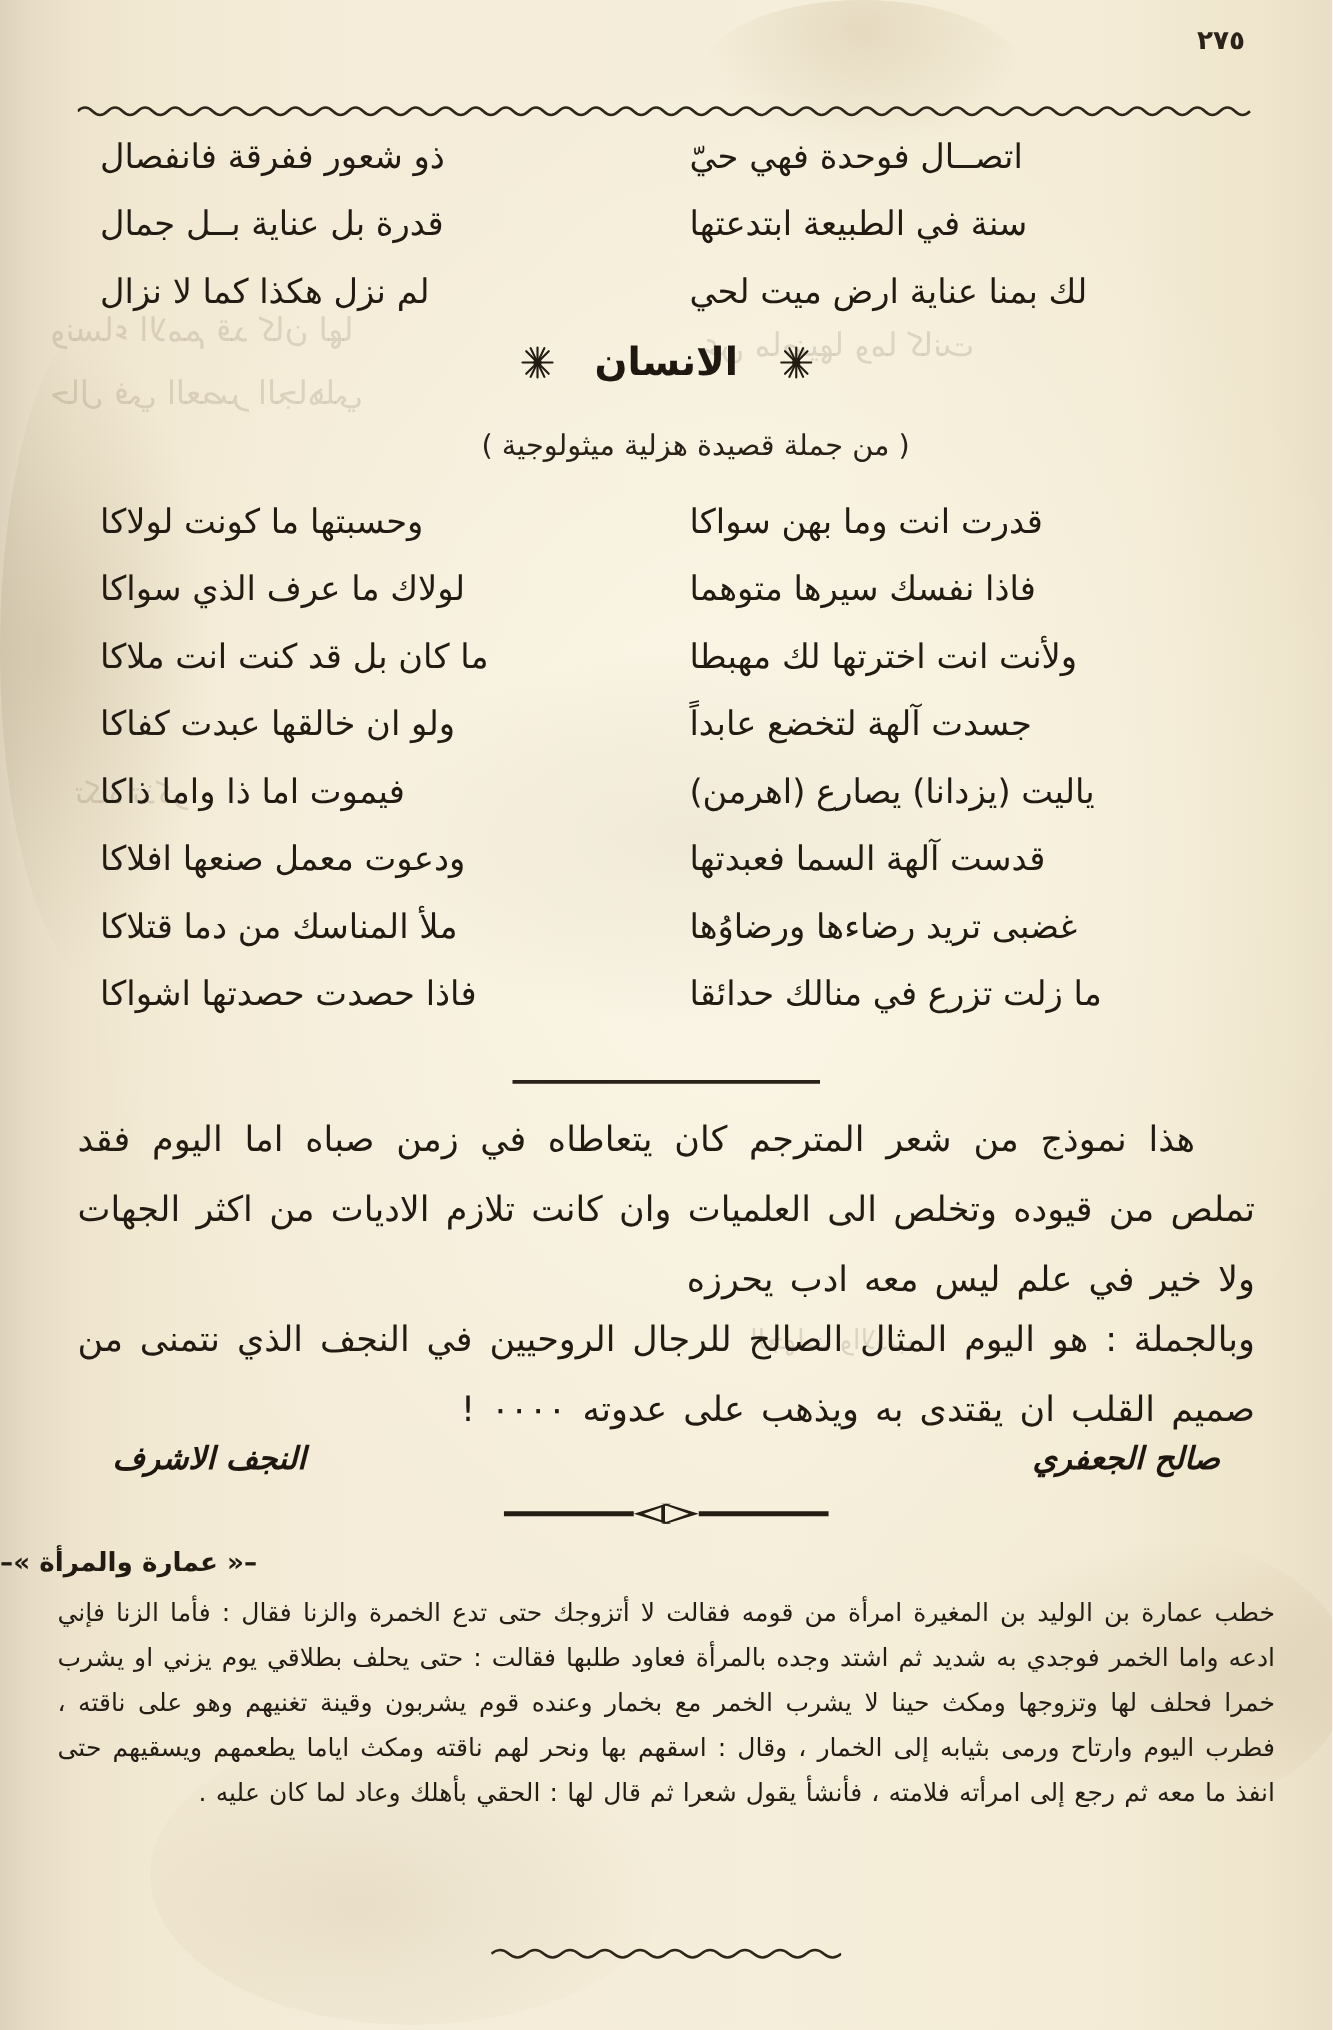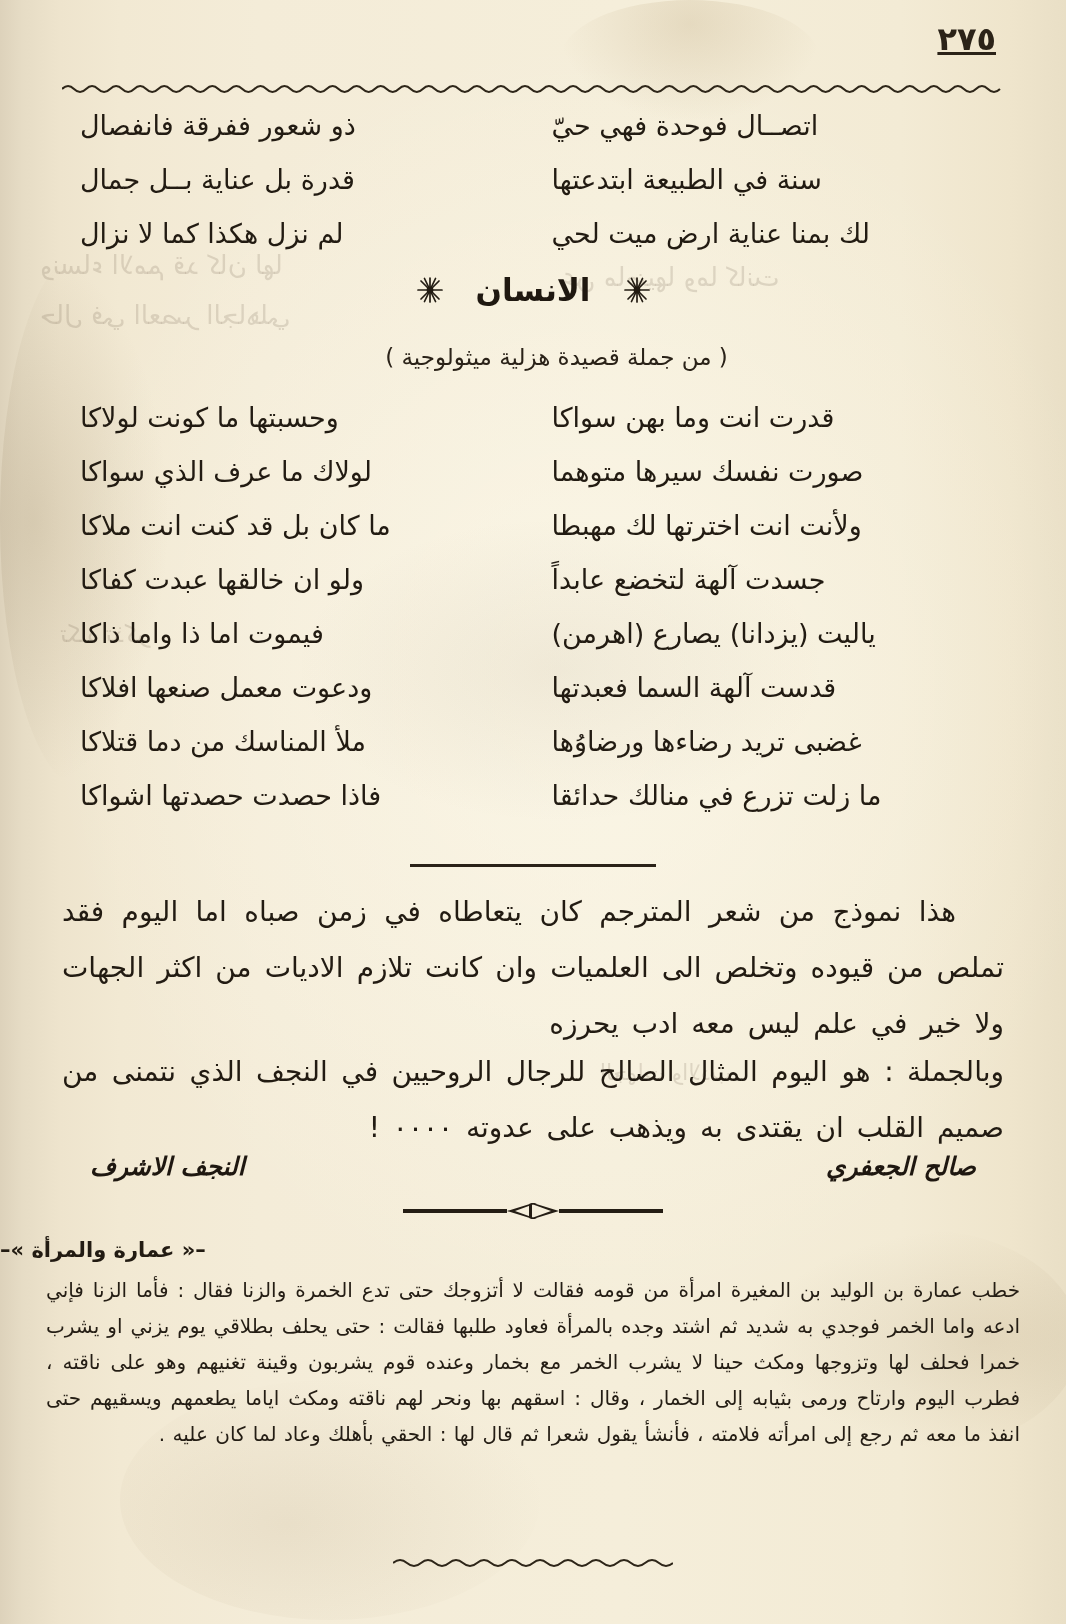--- a/index.html
+++ b/index.html
@@ -57,25 +57,24 @@
     white-space: nowrap;
     transform: scaleX(-1);
     letter-spacing: 2px;
   }
 
   
   .folio {
     position: absolute;
     top: 20px;
     right: 70px;
-    font-size: 32px;
+    font-size: 21px;
     font-weight: 700;
     letter-spacing: 1px;
     color: #2b2318;
-    text-decoration: underline;
   }
 
   .wavy-rule {
     position: absolute;
     left: 62px;
     right: 62px;
     top: 80px;
     height: 16px;
     overflow: hidden;
   }
@@ -296,21 +295,21 @@
   </div>
 
   <div class="section-sub">( من جملة قصيدة هزلية ميثولوجية )</div>
 
   <div class="verse-block" style="top:392px;">
     <div class="verse-row">
       <span class="hemistich right">قدرت انت وما بهن سواكا</span>
       <span class="hemistich left">وحسبتها ما  كونت  لولاكا</span>
     </div>
     <div class="verse-row">
-      <span class="hemistich right">صورت نفسك سيرها متوهما</span>
+      <span class="hemistich right">فاذا نفسك سيرها متوهما</span>
       <span class="hemistich left">لولاك ما عرف الذي  سواكا</span>
     </div>
     <div class="verse-row">
       <span class="hemistich right">ولأنت انت اخترتها لك مهبطا</span>
       <span class="hemistich left">ما كان بل قد كنت انت ملاكا</span>
     </div>
     <div class="verse-row">
       <span class="hemistich right">جسدت آلهة لتخضع عابداً</span>
       <span class="hemistich left">ولو ان  خالقها عبدت  كفاكا</span>
     </div>

